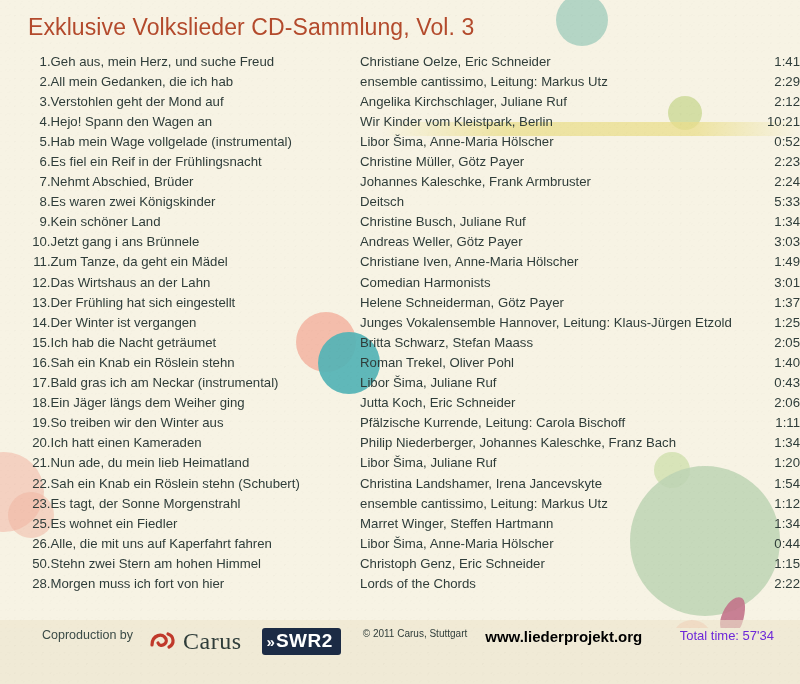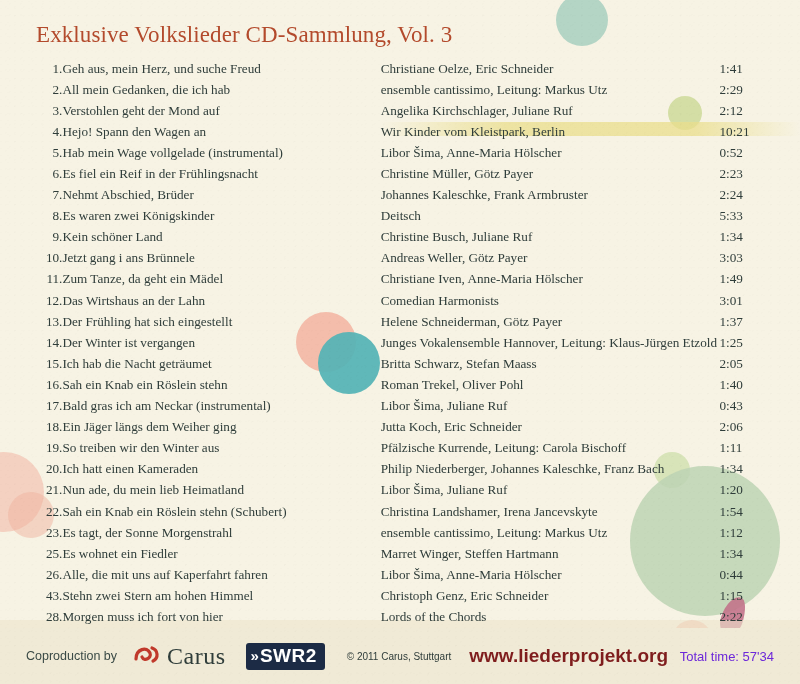--- a/index.html
+++ b/index.html
@@ -114,22 +114,21 @@
       radial-gradient(circle at 63% 74%, rgba(0,0,0,.02) 0 1px, transparent 1px),
       radial-gradient(circle at 88% 32%, rgba(0,0,0,.02) 0 1px, transparent 1px);
     background-size: 7px 7px, 9px 9px, 11px 11px;
     opacity: .5;
   }
 
   
   .content {
     position: relative;
     z-index: 2;
-    padding: 8px;
-    font-family: Liberation Serif, serif;
+    padding: 0;
   }
   .title {
     font-size: 23px;
     color: #b34a2c;
     padding: 14px 0 8px 28px;
     letter-spacing: .1px;
   }
   table.tracks {
     width: 100%;
     border-collapse: collapse;
@@ -149,33 +148,33 @@
     color: #2f3d3a;
   }
   td.ttl {
     width: 316px;
     padding-right: 6px;
   }
   td.art {
     width: 330px;
   }
   td.dur {
-    text-align: left;
+    text-align: right;
     padding-right: 28px;
     width: 72px;
   }
 
   
   .footer {
     position: absolute;
-    left: 0; right: 0; bottom: 0;
+    left: 16px; right: 0; bottom: 0;
     height: 56px;
     z-index: 3;
     display: flex;
-    align-items: center;
+    align-items: flex-start;
     font-size: 13px;
     color: #3a4a46;
   }
   .coprod {
     margin-left: 26px;
     font-size: 12.5px;
     color: #3a4a46;
   }
   .carus-logo {
     display: flex;
@@ -211,23 +210,23 @@
     margin-right: 3px;
     letter-spacing: -2px;
   }
   .copyright {
     margin-left: 22px;
     font-size: 10px;
     color: #2f3d3a;
   }
   .weblink {
     margin-left: 18px;
-    font-size: 19px;
+    font-size: 15px;
     font-weight: bold;
-    color: #7f1d1d;
+    color: #000000;
     text-decoration: none;
   }
   .total {
     margin-left: auto;
     margin-right: 26px;
     font-size: 13px;
     color: #6d28d9;
   }
 </style>
 </head>
@@ -400,21 +399,21 @@
         <td class="art">Marret Winger, Steffen Hartmann</td>
         <td class="dur">1:34</td>
       </tr>
       <tr>
         <td class="num">26.</td>
         <td class="ttl">Alle, die mit uns auf Kaperfahrt fahren</td>
         <td class="art">Libor Šima, Anne-Maria Hölscher</td>
         <td class="dur">0:44</td>
       </tr>
       <tr>
-        <td class="num">43.</td>
+        <td class="num">50.</td>
         <td class="ttl">Stehn zwei Stern am hohen Himmel</td>
         <td class="art">Christoph Genz, Eric Schneider</td>
         <td class="dur">1:15</td>
       </tr>
       <tr>
         <td class="num">28.</td>
         <td class="ttl">Morgen muss ich fort von hier</td>
         <td class="art">Lords of the Chords</td>
         <td class="dur">2:22</td>
       </tr>

